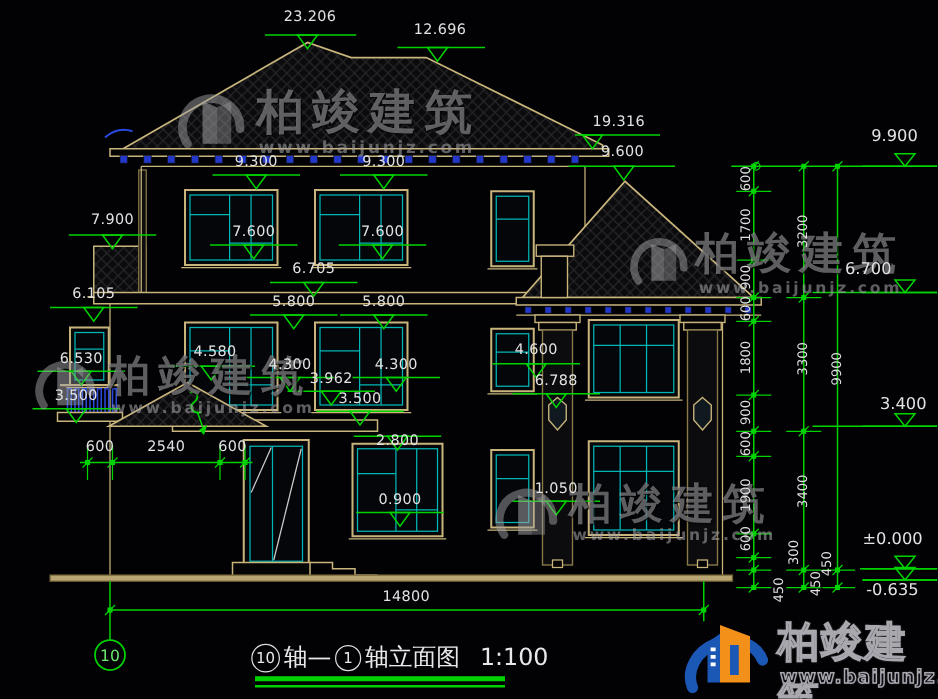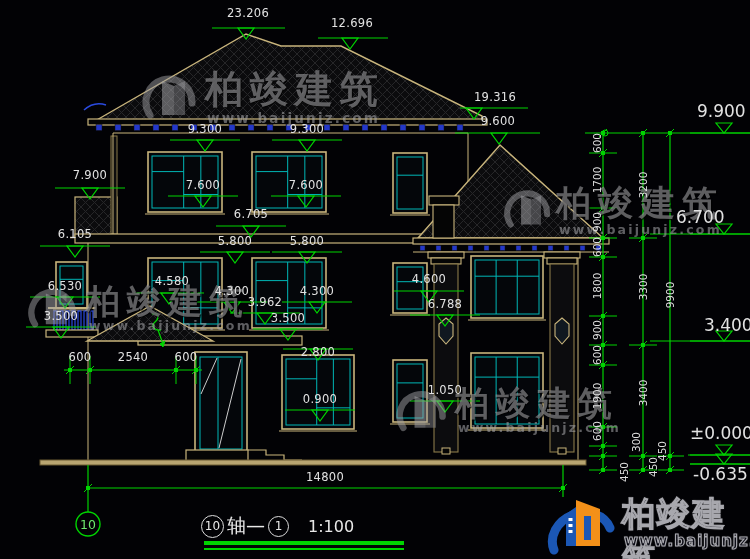--- a/index.html
+++ b/index.html
@@ -1,21 +1,21 @@
 <!DOCTYPE html>
 <html><head>
 <meta charset="utf-8">
 <style>
   html,body{margin:0;padding:0;background:#000;}
   #canvas{position:relative;width:750px;height:559px;background:#020205;overflow:hidden;
           font-family:"DejaVu Sans",sans-serif;}
   svg{position:absolute;left:0;top:0;}
   .lbl{position:absolute;color:#e2e2e2;font-size:11.5px;letter-spacing:.3px;white-space:nowrap;
        transform:translateX(-50%);line-height:1;}
-  .lft{position:absolute;color:#e2e2e2;font-size:17px;white-space:nowrap;line-height:1;}
+  .lft{position:absolute;color:#e2e2e2;font-size:13px;white-space:nowrap;line-height:1;}
   .rot{position:absolute;color:#dedede;font-size:10.5px;white-space:nowrap;line-height:1;
        transform:translate(-50%,-50%) rotate(-90deg);}
   .wm{position:absolute;color:rgba(162,162,165,.58);line-height:1;pointer-events:none;}
   .wm .brand{font-weight:bold;letter-spacing:7px;text-shadow:1px 1px 1px rgba(0,0,0,.8);}
   .wm .url{font-weight:bold;letter-spacing:2.2px;}
   .clogo-text{color:#0d0d16;font-weight:bold;-webkit-text-stroke:1.1px #a8a8ae;
        text-shadow:0 0 2px #777;}
   #titlebar{position:absolute;left:198px;top:513px;display:flex;align-items:center;
        color:#e8e8e8;font-size:19px;white-space:nowrap;}
   .circ{display:inline-flex;align-items:center;justify-content:center;border:1.5px solid #dcdcdc;
@@ -441,17 +441,18 @@
   <div class="rot" style="left:643px;top:393px">3400</div>
   <div class="rot" style="left:670px;top:295px">9900</div>
   <div class="rot" style="left:624px;top:472px">450</div>
   <div class="rot" style="left:653px;top:467px">450</div>
 
   <div id="axis-bubble-label">10</div>
   <div id="titlebar">
     <span class="circ" style="width:21px;height:21px">10</span>
     <span>轴—</span>
     <span class="circ" style="width:19px;height:19px">1</span>
-    <span style="font-size:16px;margin-left:16px">1:100</span>
+    <span>轴立面图</span>
+    <span style="font-size:19px;margin-left:16px">1:100</span>
   </div>
   <div class="u1"></div>
   <div class="u2"></div>
 </div>
 
 </body></html>

